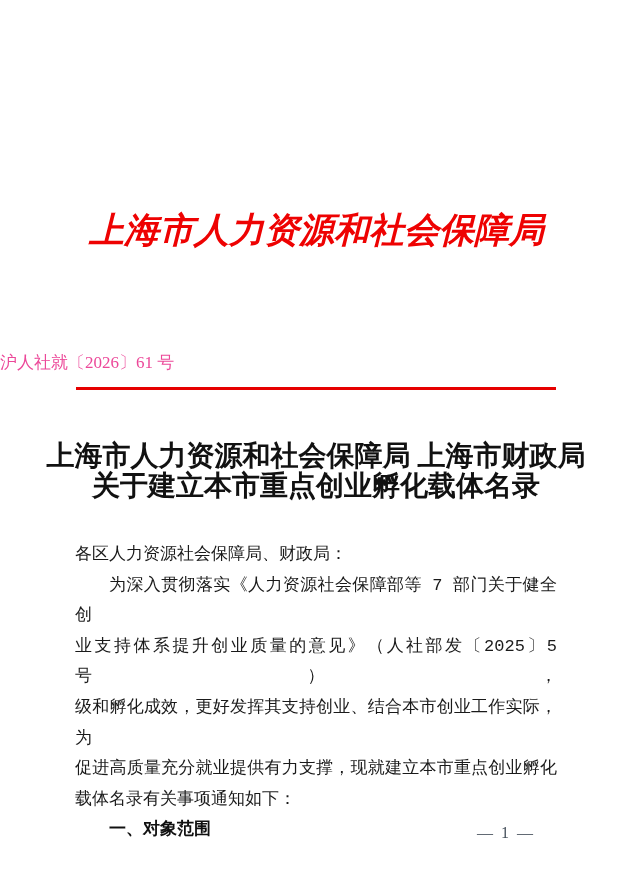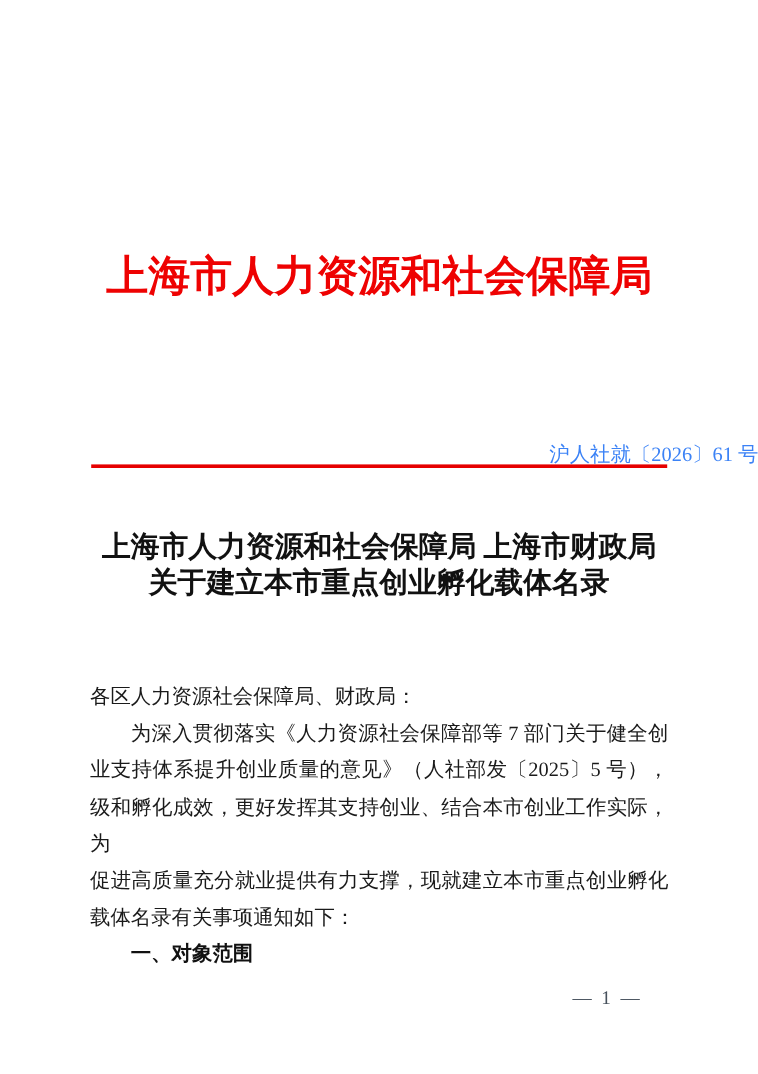--- a/index.html
+++ b/index.html
@@ -25,75 +25,77 @@
   }
   .agency-inner {
     width: 456px;
     margin: 0 auto;
   }
   .agency-line1 {
     font-size: 35px;
     font-weight: bold;
     color: #ee0202;
     line-height: 46px;
-    text-align: center;
+    text-align: right;
     white-space: nowrap;
     letter-spacing: 0px;
+    font-style: italic;
   }
   .agency-line2 {
     font-size: 35px;
     font-weight: bold;
     color: #ee0202;
     line-height: 42px;
     text-align: justify;
     text-align-last: justify;
     text-justify: inter-character;
   }
   
   .doc-number {
     position: absolute;
-    top: 366px;
+    top: 350px;
     left: 0;
     width: 100%;
-    text-align: right;
+    text-align: left;
     font-size: 17px;
     line-height: 26px;
-    color: #3b82f6;
+    color: #ec4899;
   }
   
   .red-rule {
     position: absolute;
     top: 387px;
     left: 76px;
     width: 480px;
     height: 3px;
     background: #e60000;
   }
   
   .doc-title {
     position: absolute;
     top: 441px;
     left: 0;
     width: 100%;
     margin: 0;
     text-align: center;
-    font-size: 24px;
+    font-size: 28px;
     font-weight: bold;
     line-height: 30px;
     color: #111111;
   }
   
   .body-text {
     position: absolute;
-    top: 566px;
+    top: 540px;
     left: 75px;
     width: 482px;
     font-size: 17px;
     line-height: 30.6px;
     color: #1a1a1a;
+    font-family: Liberation Mono, monospace;
   }
   .line { min-height: 30.6px; }
   .line.justify {
     text-align: justify;
     text-align-last: justify;
     text-justify: inter-character;
   }
   .line.indent { text-indent: 2em; }
   .section-heading {
     font-weight: bold;

